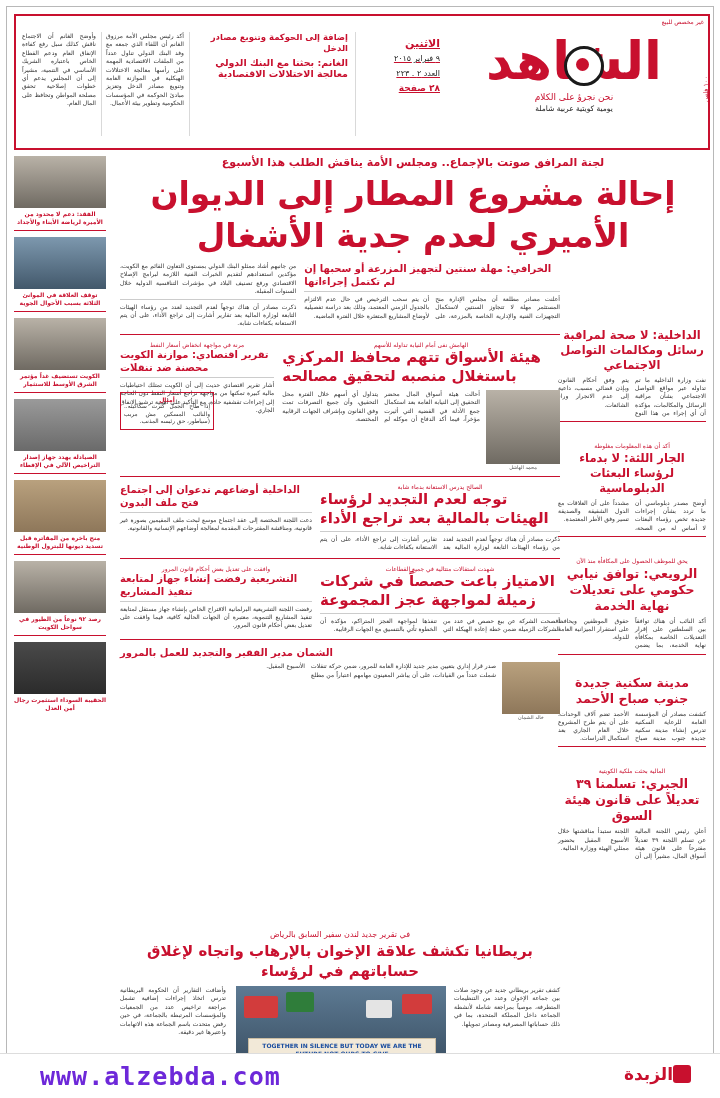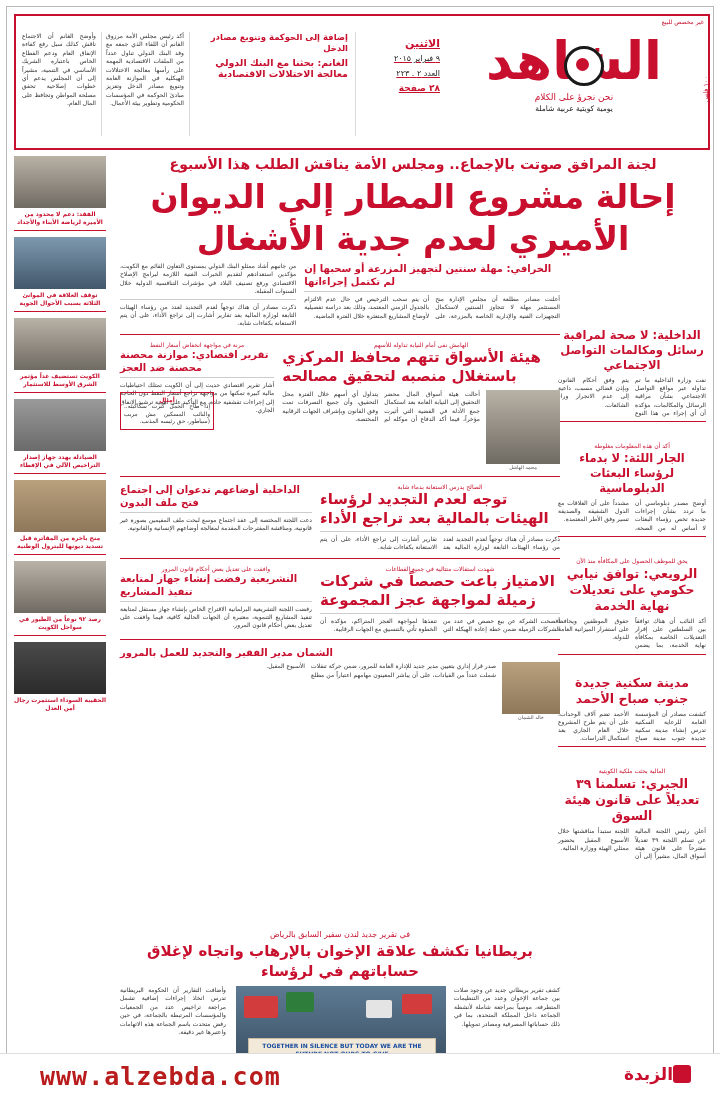--- a/index.html
+++ b/index.html
@@ -40,37 +40,37 @@
   .lc-img{width:92px;height:52px;}
   .lc-txt{font-size:6px;line-height:8px;color:#c8102e;font-weight:bold;text-align:center;direction:rtl;padding-top:2px;}
   
   .rightcol{position:absolute;right:14px;top:326px;width:148px;}
   .rc-block{margin-bottom:20px;}
   .rc-kicker{font-size:6px;color:#c8102e;direction:rtl;text-align:center;}
   .rc-hdl{font-size:12.5px;color:#c8102e;font-weight:bold;direction:rtl;text-align:center;line-height:16px;margin:2px 0 3px;}
   .rc-body{font-size:6px;line-height:8.2px;color:#333;direction:rtl;text-align:justify;column-count:2;column-gap:6px;}
   
   .banner{position:absolute;left:120px;top:156px;width:586px;}
-  .banner-kicker{font-size:14px;color:#c8102e;font-weight:bold;direction:rtl;text-align:center;}
+  .banner-kicker{font-size:11px;color:#c8102e;font-weight:bold;direction:rtl;text-align:center;}
   .banner-hdl{font-size:33px;color:#c8102e;font-weight:bold;direction:rtl;text-align:center;line-height:42px;margin-top:4px;}
   
   .mid{position:absolute;left:120px;top:262px;width:440px;}
   .cols3{display:flex;direction:rtl;gap:8px;}
   .col{flex:1;}
   .subhdl{font-size:10px;color:#c8102e;font-weight:bold;direction:rtl;text-align:left;line-height:13px;}
   .subhdl.big{font-size:15px;line-height:19px;}
   .box-quote{border:1px solid #c8102e;padding:3px;margin-top:4px;}
   .box-quote .t{font-size:6px;color:#c8102e;direction:rtl;text-align:center;font-weight:bold;}
   .box-quote .b{font-size:5.8px;color:#333;direction:rtl;text-align:justify;line-height:7.6px;}
   .protest-banner{position:absolute;left:12px;top:52px;width:186px;height:36px;background:#f2e9d8;border:1px solid #cbbda2;}
   .protest-text{font-size:6px;color:#1b4ea0;text-align:center;line-height:8px;padding-top:3px;direction:ltr;font-weight:bold;}
   .flagblob{position:absolute;border-radius:2px;}
   
   .footer{position:absolute;left:0;bottom:0;width:720px;height:44px;background:#fff;border-top:1px solid #ddd;}
-  .footer-url{position:absolute;left:40px;top:8px;font-size:25px;font-weight:bold;color:#b91c1c;letter-spacing:1px;font-family:"DejaVu Sans Mono","Liberation Mono",monospace;}
+  .footer-url{position:absolute;left:40px;top:8px;font-size:25px;font-weight:bold;color:#6d28d9;letter-spacing:1px;font-family:"DejaVu Sans Mono","Liberation Mono",monospace;}
   .footer-logo{position:absolute;right:26px;top:10px;font-size:17px;color:#c8102e;font-weight:bold;direction:rtl;}
   .footer-logo .sq{display:inline-block;width:18px;height:18px;background:#c8102e;border-radius:3px;vertical-align:-3px;margin-right:3px;}
   
   .sep{height:1px;background:#c8102e;margin:4px 0;}
   .sep2{height:1px;background:#ccc;margin:3px 0;}
   .imgcap{font-size:5px;color:#555;text-align:center;direction:rtl;}
   .two-col{column-count:2;column-gap:6px;}
 </style>
 </head>
 <body>
@@ -211,21 +211,21 @@
         <div style="display:flex;gap:6px;margin-top:4px;direction:rtl;">
           <div style="width:74px;">
             <div class="ph man" style="width:74px;height:74px;"></div>
             <div class="imgcap">محمد الهاشل</div>
           </div>
           <div class="body-ar two-col" style="flex:1;">أحالت هيئة أسواق المال محضر التحقيق إلى النيابة العامة بعد استكمال جمع الأدلة في القضية التي أثيرت مؤخراً، فيما أكد الدفاع أن موكله لم يتداول أي أسهم خلال الفترة محل التحقيق، وأن جميع التصرفات تمت وفق القانون وبإشراف الجهات الرقابية المختصة.</div>
         </div>
       </div>
       <div class="col" style="flex:1;">
         <div class="rc-kicker">مرنة في مواجهة انخفاض أسعار النفط</div>
-        <div class="subhdl">تقرير اقتصادي: موازنة محصنة محصنة ضد العجز</div>
+        <div class="subhdl">تقرير اقتصادي: موازنة الكويت محصنة ضد تنقلات</div>
         <div class="sep2"></div>
         <div class="body-ar">أشار تقرير اقتصادي حديث إلى أن الكويت تمتلك احتياطيات مالية كبيرة تمكنها من مواجهة تراجع أسعار النفط دون الحاجة إلى إجراءات تقشفية حادة، مع التأكيد على أهمية ترشيد الإنفاق الجاري.</div>
       </div>
     </div>
 
     <div class="sep" style="margin:6px 0;"></div>
 
     <div class="cols3">
       <div class="col" style="flex:1.25;">
         <div class="rc-kicker">الصالح يدرس الاستعانة بدماء شابة</div>

